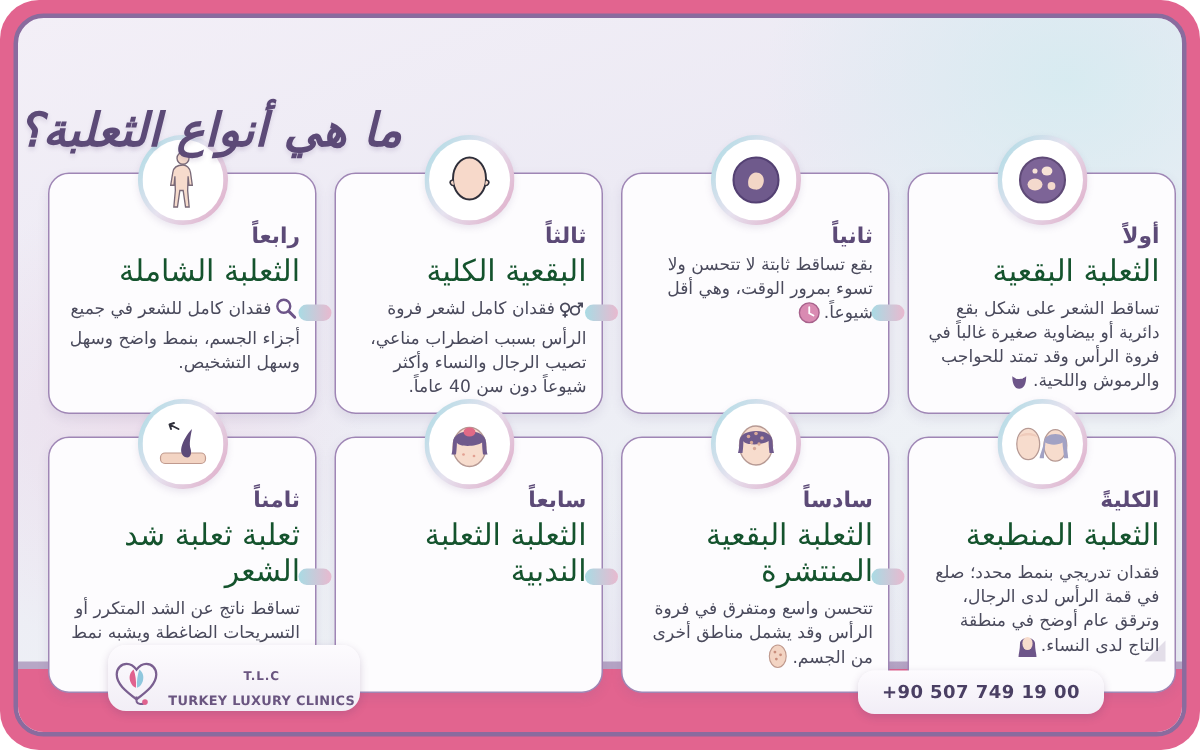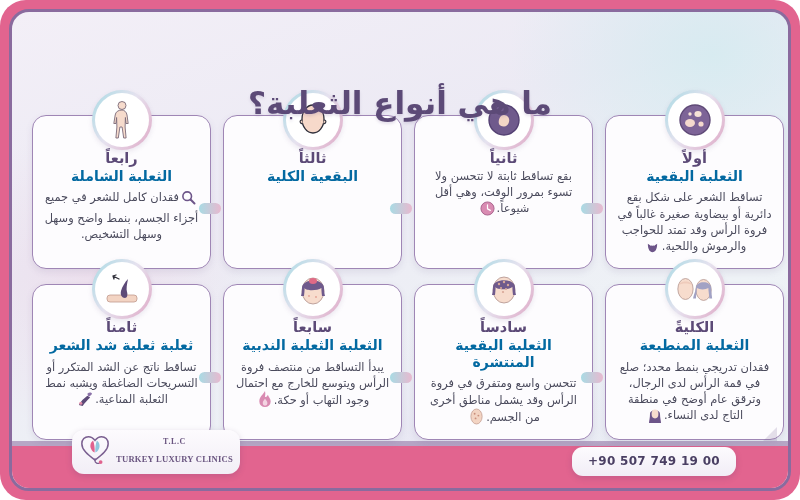--- a/index.html
+++ b/index.html
@@ -53,25 +53,26 @@
   }
   .bloom-c {
     left: 30%; bottom: -80px;
     width: 420px; height: 240px;
     background: radial-gradient(ellipse at 50% 50%, rgba(226,219,240,.5) 0%, rgba(240,238,247,0) 72%);
   }
 
   
   .title-wrap {
     position: absolute;
-    top: 52px;
+    top: 36px;
     left: 0;
     width: 100%;
-    text-align: center;
+    text-align: left;
     z-index: 5;
+    font-style: italic;
   }
   .title {
     display: inline-block;
     direction: rtl;
     font-size: 31px;
     font-weight: bold;
     color: #5c4a77;
     letter-spacing: 0px;
     text-shadow: 0 2px 3px rgba(120,100,150,.18);
   }
@@ -99,21 +100,20 @@
   .card {
     position: relative;
     width: 179px;
     min-height: 140px;
     box-sizing: border-box;
     background: #fdfcfe;
     border: 1.6px solid #9f86b5;
     border-radius: 14px;
     padding: 34px 10px 10px 10px;
     direction: rtl;
-    text-align: center;
     box-shadow: 0 3px 7px rgba(110,90,140,.12);
   }
   .icon-badge {
     position: absolute;
     top: -26px;
     left: 50%;
     transform: translateX(-50%);
     width: 54px;
     height: 54px;
     border-radius: 50%;
@@ -132,23 +132,23 @@
   .icon-badge svg { display: block; }
 
   .card-index {
     font-size: 14.5px;
     font-weight: bold;
     color: #5c4a77;
     line-height: 1.15;
     margin: 0 0 1px 0;
   }
   .card-title {
-    font-size: 14px;
-    font-weight: bold;
-    color: #0369a1;
+    font-size: 20px;
+    font-weight: normal;
+    color: #14532d;
     line-height: 1.2;
     margin: 0 0 5px 0;
   }
   .card-desc {
     font-size: 11.4px;
     font-weight: normal;
     color: #4a4a5c;
     line-height: 1.42;
     margin: 0;
   }
@@ -190,25 +190,24 @@
   .logo-chip {
     position: absolute;
     left: 60px;
     bottom: 14px;
     width: 168px;
     height: 44px;
     background: linear-gradient(180deg, #fdfbfe 0%, #f2eef6 100%);
     border-radius: 12px;
     box-shadow: 0 2px 6px rgba(90,60,110,.22);
     display: flex;
-    align-items: flex-start;
+    align-items: flex-end;
     justify-content: center;
     gap: 5px;
     z-index: 7;
-    font-family: Liberation Serif, serif;
   }
   .logo-text {
     direction: ltr;
     text-align: center;
     line-height: 1.1;
   }
   .logo-abbr {
     font-size: 8px;
     font-weight: bold;
     color: #6a5580;
@@ -302,20 +301,26 @@
         <div class="card">
           <div class="icon-badge">
             <svg width="34" height="38" viewBox="0 0 34 38">
               <ellipse cx="17" cy="18" rx="11" ry="14" fill="#f7d9ca" stroke="#2f2f3a" stroke-width="1.3"></ellipse>
               <path d="M6 19c-1.6 0-2.4 1.4-1.6 2.6.6 1 1.6 1.2 2.3.9" fill="#f7d9ca" stroke="#2f2f3a" stroke-width="1.1"></path>
               <path d="M28 19c1.6 0 2.4 1.4 1.6 2.6-.6 1-1.6 1.2-2.3.9" fill="#f7d9ca" stroke="#2f2f3a" stroke-width="1.1"></path>
             </svg>
           </div>
           <div class="card-index">ثالثاً</div>
           <div class="card-title">البقعية الكلية</div>
+          <p class="card-desc"><span class="mini"><svg width="17" height="14" viewBox="0 0 18 14">
+                  <circle cx="5" cy="6" r="3" fill="none" stroke="#4a4a5c" stroke-width="1.3"></circle>
+                  <path d="M5 9v4M3.2 11.3h3.6" stroke="#4a4a5c" stroke-width="1.3"></path>
+                  <circle cx="12" cy="8" r="3" fill="none" stroke="#4a4a5c" stroke-width="1.3"></circle>
+                  <path d="M14.2 5.8 17 3m-3 0h3v3" stroke="#4a4a5c" stroke-width="1.3" fill="none"></path>
+                </svg></span><span>فقدان كامل لشعر فروة الرأس بسبب اضطراب مناعي، تصيب الرجال والنساء وأكثر شيوعاً دون سن 40 عاماً.</span></p>
         </div>
 
         <div class="card">
           <div class="icon-badge">
             <svg width="26" height="40" viewBox="0 0 26 40">
               <circle cx="13" cy="5.5" r="4" fill="#f6dbcc" stroke="#7a6a78" stroke-width=".9"></circle>
               <path d="M13 10c-4 0-6.4 2-6.8 5l-1.4 8.5h2.2l.6-6 .3 9.5-1 11h2.4l1.6-11h2.2l1.6 11h2.4l-1-11 .3-9.5.6 6h2.2L18 15c-.4-3-2.8-5-5-5z" fill="#f6dbcc" stroke="#7a6a78" stroke-width=".9"></path>
             </svg>
           </div>
           <div class="card-index">رابعاً</div>
@@ -383,24 +388,20 @@
             <svg width="36" height="38" viewBox="0 0 36 38">
               <ellipse cx="18" cy="21" rx="11" ry="13" fill="#f7dccd" stroke="#b79a94" stroke-width=".9"></ellipse>
               <path d="M7 18c0-10 22-10 22 0 0 3 .5 6 1 8h-3c-.4-3-.6-6-.6-8-4 3-16 3-16.8 0 0 2-.2 5-.6 8h-3c.5-2 1-5 1-8z" fill="#6f5a8c"></path>
               <ellipse cx="18" cy="11" rx="4" ry="3" fill="#e06a86"></ellipse>
               <circle cx="14" cy="26" r=".9" fill="#e2a092"></circle>
               <circle cx="21" cy="27" r=".9" fill="#e2a092"></circle>
             </svg>
           </div>
           <div class="card-index">سابعاً</div>
           <div class="card-title">الثعلبة الثعلبة الندبية</div>
-          <p class="card-desc"><span>يبدأ التساقط من منتصف فروة الرأس ويتوسع للخارج مع احتمال وجود التهاب أو حكة.</span><span class="mini"><svg width="14" height="17" viewBox="0 0 14 18">
-                  <path d="M7 0C5 4 1 6 1 11a6 6 0 0 0 12 0c0-3-2-4-3-7-1 2-2 3-3 2 .5-2 .5-4 0-6z" fill="#d98bb2"></path>
-                  <path d="M7 8c-1 2-2.4 2.6-2.4 5A2.6 2.6 0 0 0 7 15.6 2.6 2.6 0 0 0 9.6 13c0-2-1.6-3-2.6-5z" fill="#f3d4e2"></path>
-                </svg></span></p>
         </div>
 
         <div class="card">
           <div class="icon-badge">
             <svg width="38" height="36" viewBox="0 0 38 36">
               <rect x="4" y="24" width="30" height="7" rx="3" fill="#f3d4c3" stroke="#c09a8e" stroke-width=".8"></rect>
               <path d="M22 27c-3 0-5-3-4-7 1-4 4-9 7-12-1 5-2 10-1 13 1 3 0 6-2 6z" fill="#5d4a78"></path>
               <path d="M16 8l-6-3m0 0 1 3m-1-3 3-1" stroke="#2f2f3a" stroke-width="1.3" fill="none" stroke-linecap="round"></path>
             </svg>
           </div>

